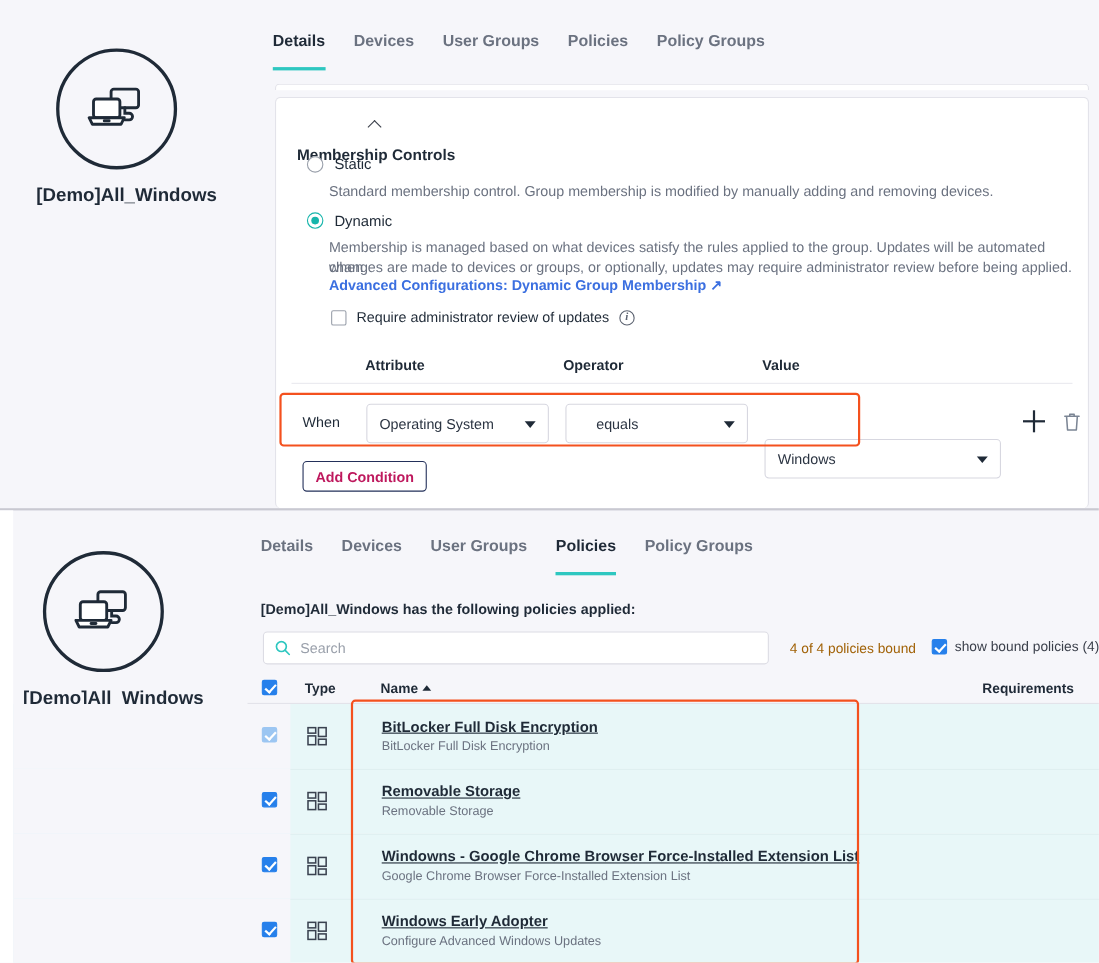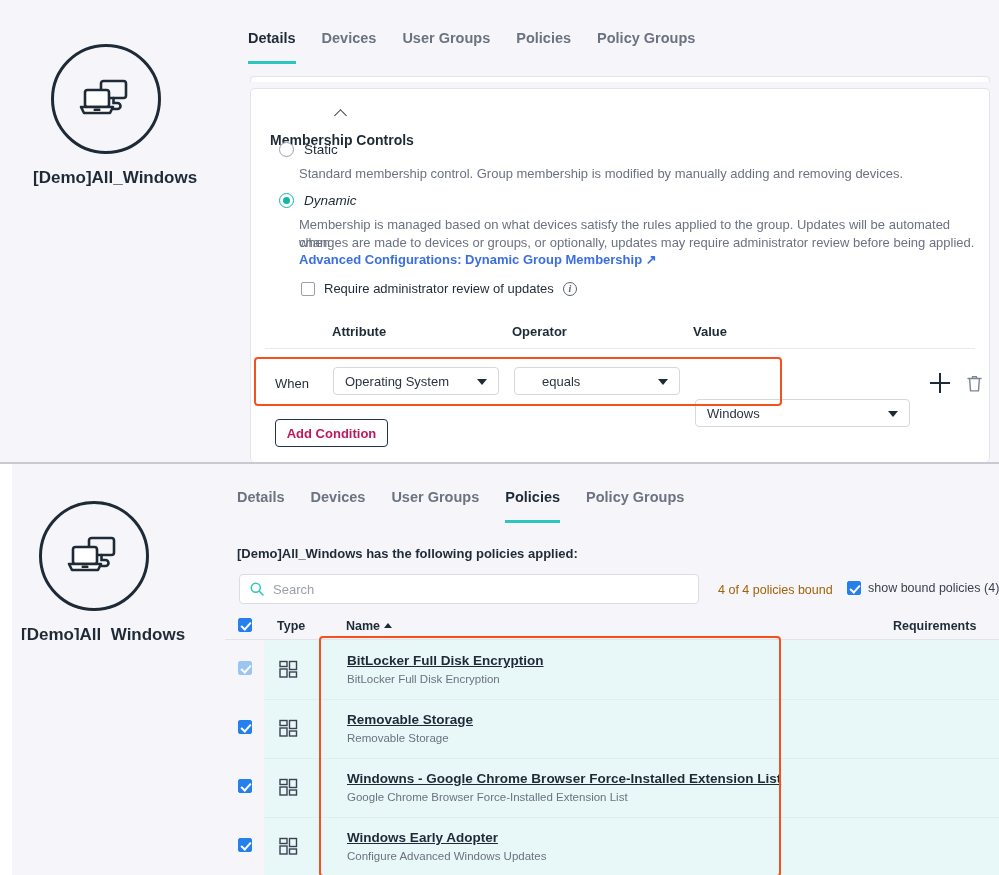--- a/index.html
+++ b/index.html
@@ -115,21 +115,21 @@
 
   
   .col-head { position: absolute; font-size: 13px; font-weight: bold; color: #1f2a37; }
   .rule-sep {
     position: absolute; left: 265px; top: 348px; width: 710px;
     border-top: 1px solid #e9e9ef;
   }
   .when-label { position: absolute; font-size: 13px; color: #1f2a37; }
 
   .select {
-    position: absolute; height: 28px;
+    position: absolute; height: 36px;
     border: 1px solid #d7d7e0; border-radius: 4px; background: #fff;
     display: flex; align-items: center; cursor: pointer;
   }
   .select span.val {
     font-size: 13px; color: #2b3442; padding-left: 11px;
     white-space: nowrap; overflow: hidden;
   }
   .caret {
     position: absolute; right: 11px; top: 50%; margin-top: -2px;
     width: 0; height: 0;
@@ -240,21 +240,21 @@
         <span class="chev-up"></span>
         <span>Membership Controls</span>
       </div>
 
       <div class="radio-row" style="position:absolute; left:28px; top:53px;">
         <span class="radio"></span>
         <span class="radio-label">Static</span>
       </div>
       <div class="desc" style="position:absolute; left:48px; top:76px; width:640px;">Standard membership control. Group membership is modified by manually adding and removing devices.</div>
 
-      <div class="radio-row" style="position:absolute; left:28px; top:104px;font-style:italic;">
+      <div class="radio-row" style="position:absolute; left:28px; top:104px;">
         <span class="radio on"></span>
         <span class="radio-label">Dynamic</span>
       </div>
       <div class="desc" style="position:absolute; left:48px; top:145px; width:680px;">changes are made to devices or groups, or optionally, updates may require administrator review before being applied.</div>
       <div class="desc" style="position:absolute; left:48px; top:127px; width:670px;">Membership is managed based on what devices satisfy the rules applied to the group. Updates will be automated when</div>
       <a class="link" style="position:absolute; left:48px; top:163px;">Advanced Configurations: Dynamic Group Membership ↗</a>
 
       <div style="position:absolute; left:50px; top:192px; display:flex; align-items:center; gap:9px;">
         <span class="cb"></span>
         <span style="font-size:13px; color:#1f2a37;">Require administrator review of updates</span>

